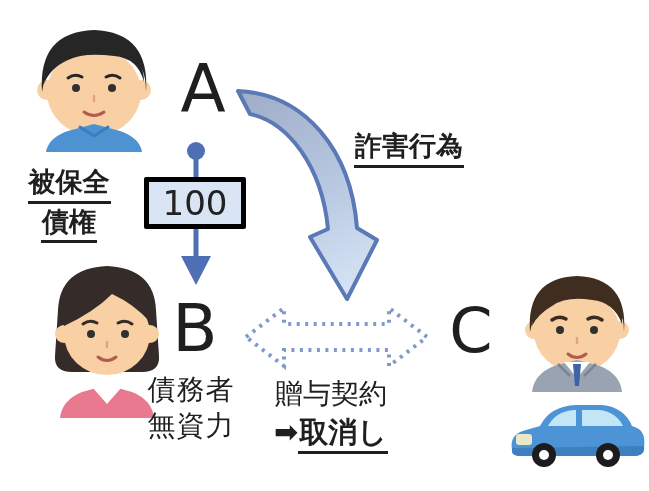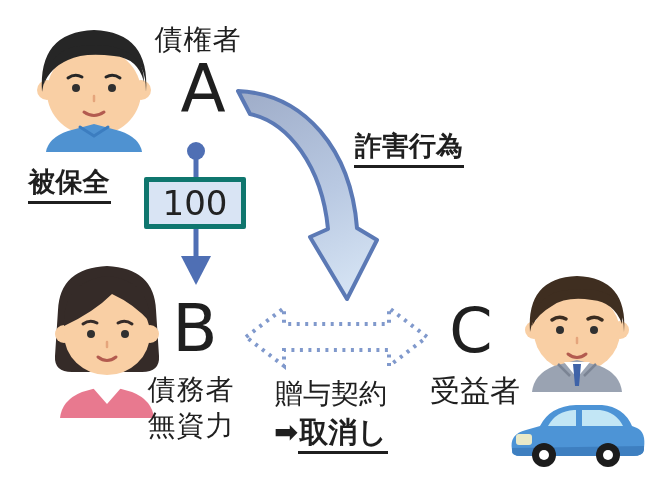--- a/index.html
+++ b/index.html
@@ -8,21 +8,21 @@
     font-family:"DejaVu Sans",sans-serif;color:#1f1f1f;
   }
   .svg-layer{position:absolute;left:0;top:0;width:649px;height:491px;pointer-events:none;}
   .txt{position:absolute;text-align:center;line-height:1.25;white-space:nowrap;}
   .big-letter{font-size:66px;font-weight:400;line-height:1;}
   .role{font-size:28px;letter-spacing:1px;}
   .bold-note{font-weight:bold;font-size:27px;line-height:1.32;}
   .ul{display:inline-block;border-bottom:3px solid #1f1f1f;padding:0 1px 1px 1px;}
   .amount-box{
     position:absolute;left:144px;top:177px;width:92px;height:42px;
-    background:#d9e4f4;border:5px solid #0f766e;border-radius:2px;
+    background:#d9e4f4;border:5px solid #000000;border-radius:2px;
     display:flex;align-items:center;justify-content:center;
     font-size:34px;color:#222;
   }
   .gift-line1{font-size:28px;}
   .gift-line2{font-size:29px;font-weight:bold;margin-top:3px;}
   .illus{position:absolute;}
   .illus svg{display:block;}
 </style>
 </head>
 <body>
@@ -126,25 +126,25 @@
       <path d="M 44,30 Q 52,15 70,14 L 72,14 L 72,30 Z" fill="#c2e6f5"></path>
       <path d="M 78,14 L 96,14 Q 112,16 119,30 L 78,30 Z" fill="#c2e6f5"></path>
       <rect x="12" y="38" width="16" height="11" rx="3" fill="#e9e9c8"></rect>
       <circle cx="40" cy="59" r="12" fill="#1c1c1c"></circle>
       <circle cx="40" cy="59" r="5" fill="#ffffff"></circle>
       <circle cx="104" cy="59" r="12" fill="#1c1c1c"></circle>
       <circle cx="104" cy="59" r="5" fill="#ffffff"></circle>
     </svg>
   </div>
 
-  <div class="txt role" style="left:143px;top:22px;width:110px;">債権者</div>
   <div class="txt big-letter" style="left:168px;top:56px;width:70px;">A</div>
 
   <div class="txt bold-note" style="left:12px;top:164px;width:114px;">
     <span class="ul">被保全</span><br>
+    <span class="ul">債権</span>
   </div>
 
   <div class="amount-box">
     <span>100</span>
   </div>
 
   <div class="txt bold-note" style="left:341px;top:128px;width:136px;">
     <span class="ul">詐害行為</span><br>
   </div>
 
@@ -155,15 +155,14 @@
       <span>➡</span><span class="ul">取消し</span>
     </div>
   </div>
 
   <div class="txt role" style="left:136px;top:372px;width:110px;line-height:1.28;">
     <span>債務者</span><br>
     <span>無資力</span>
   </div>
 
   <div class="txt" style="left:438px;top:300px;width:66px;font-size:62px;line-height:1;">C</div>
-  <div class="txt" style="left:418px;top:372px;width:114px;font-size:30px;">受益者</div>
 
 </div>
 
 </body></html>

